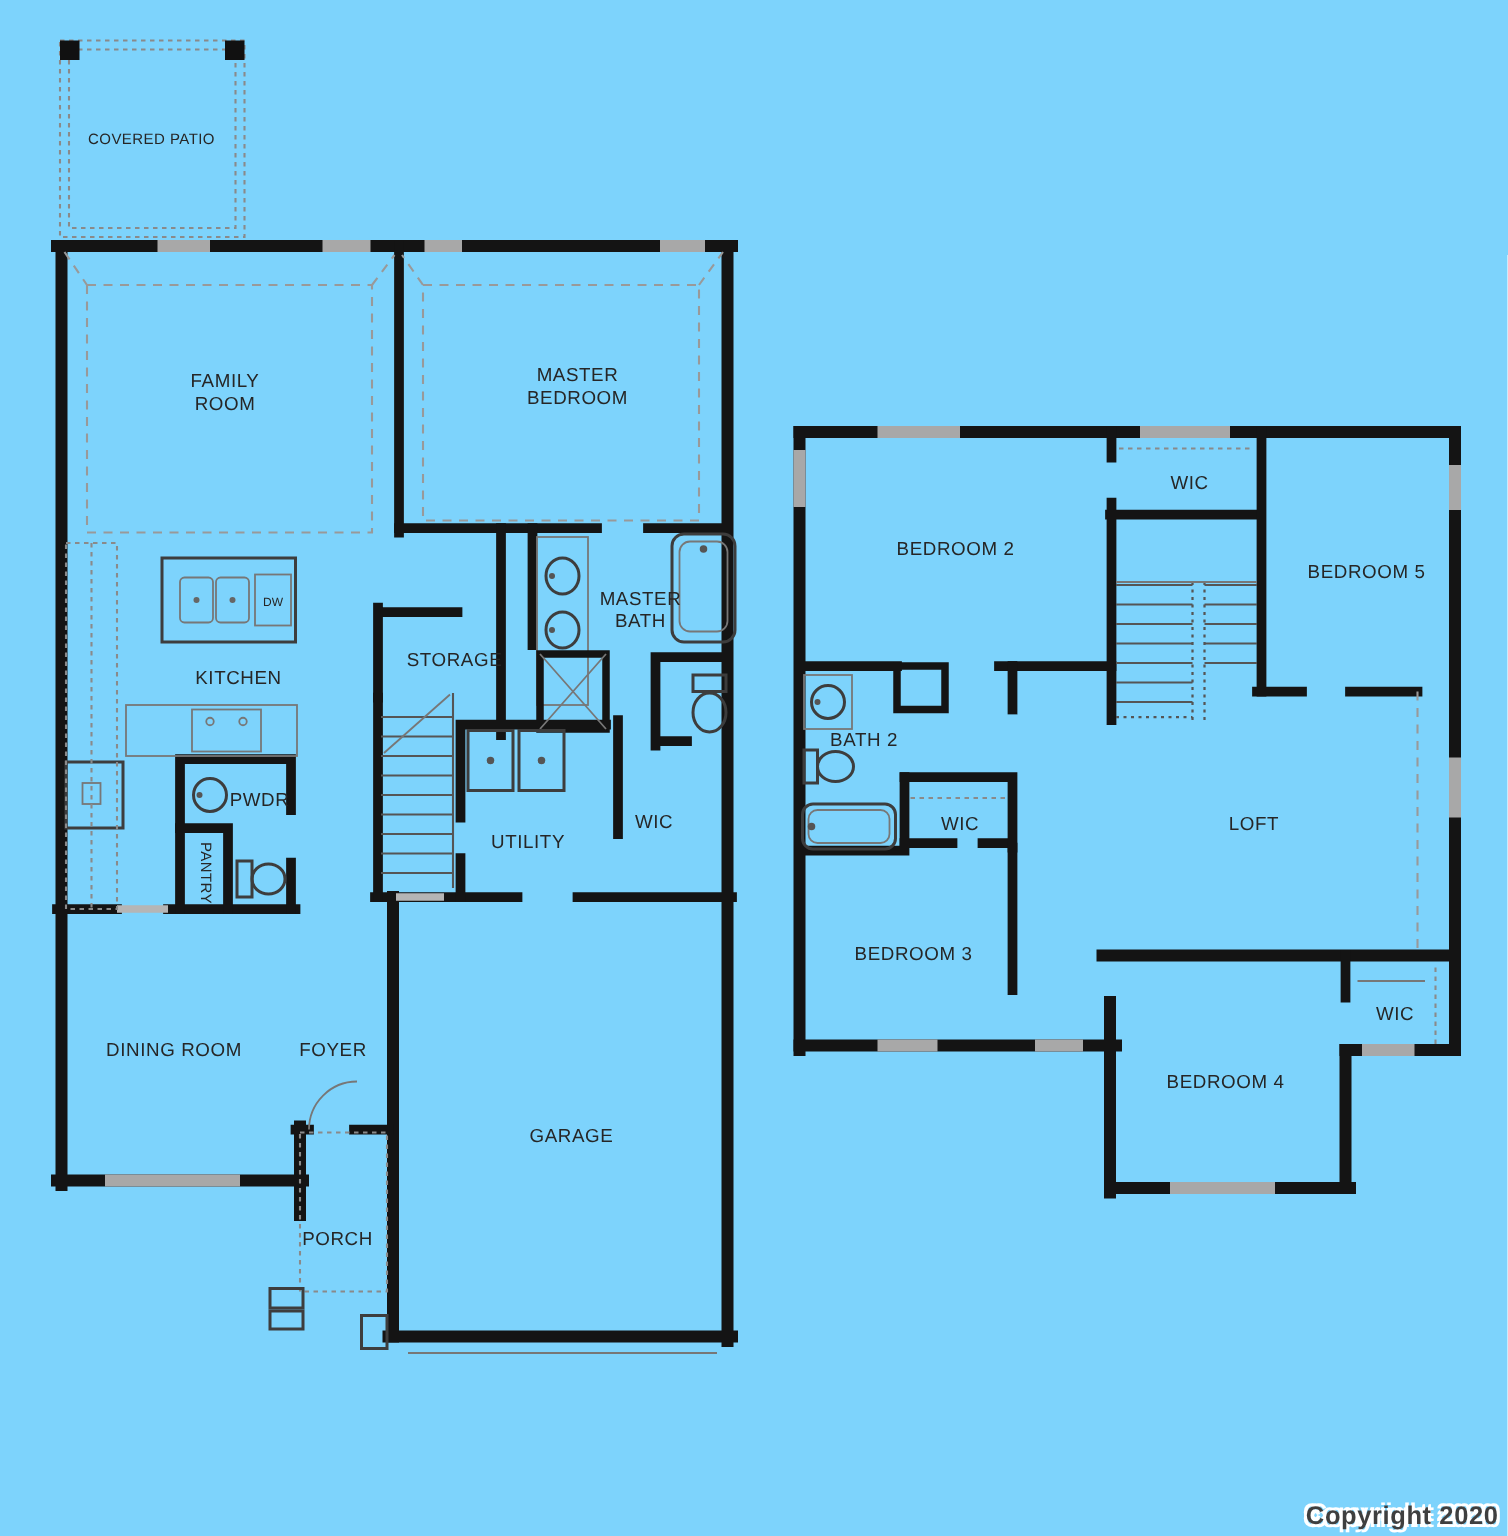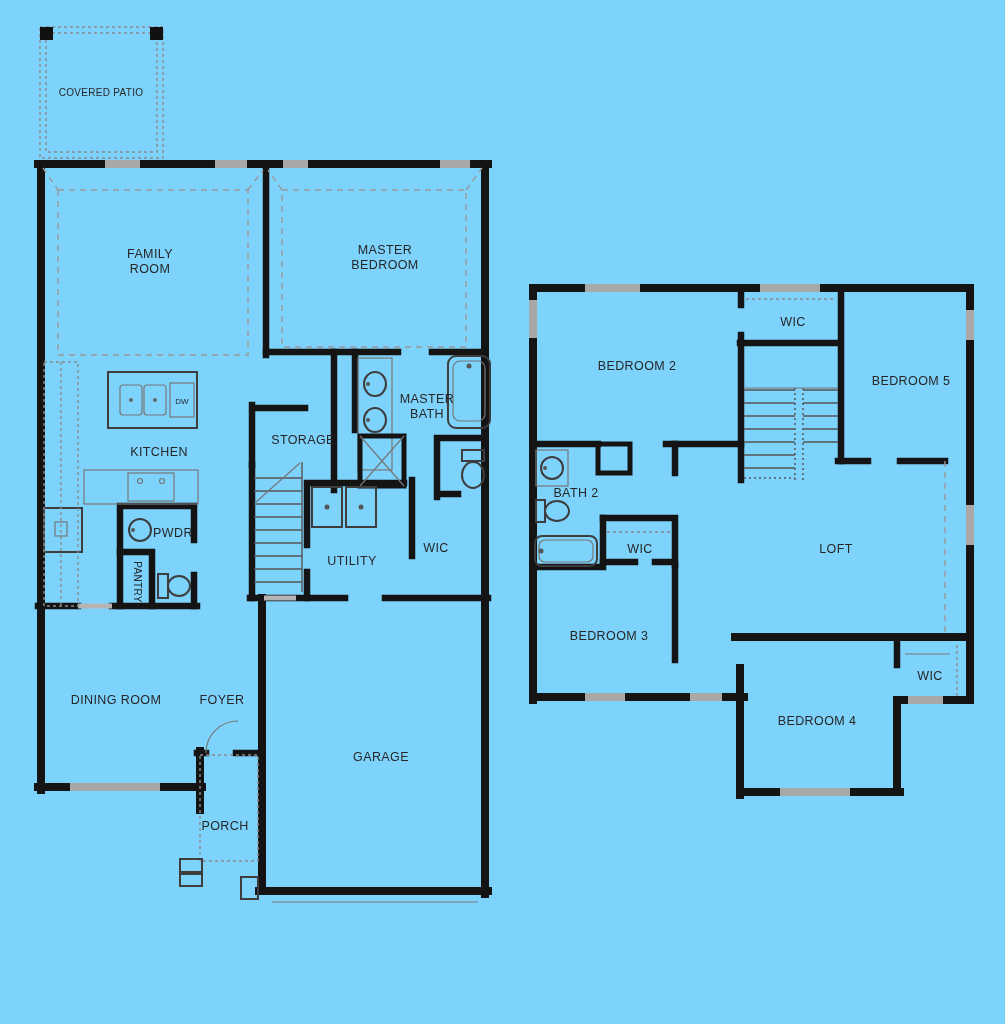--- a/index.html
+++ b/index.html
@@ -256,14 +256,15 @@
       <text class="lbl" x="640" y="553">WIC</text>
       <text class="lbl" x="836" y="553">LOFT</text>
       <text class="lbl" x="609" y="640">BEDROOM 3</text>
       <text class="lbl" x="930" y="680">WIC</text>
       <text class="lbl" x="817" y="725">BEDROOM 4</text>
     </g>
   </g>
 </svg>
 
 <div class="copyright">
+  <div>Copyright 2020</div>
 </div>
 </div>
 
 </body></html>

